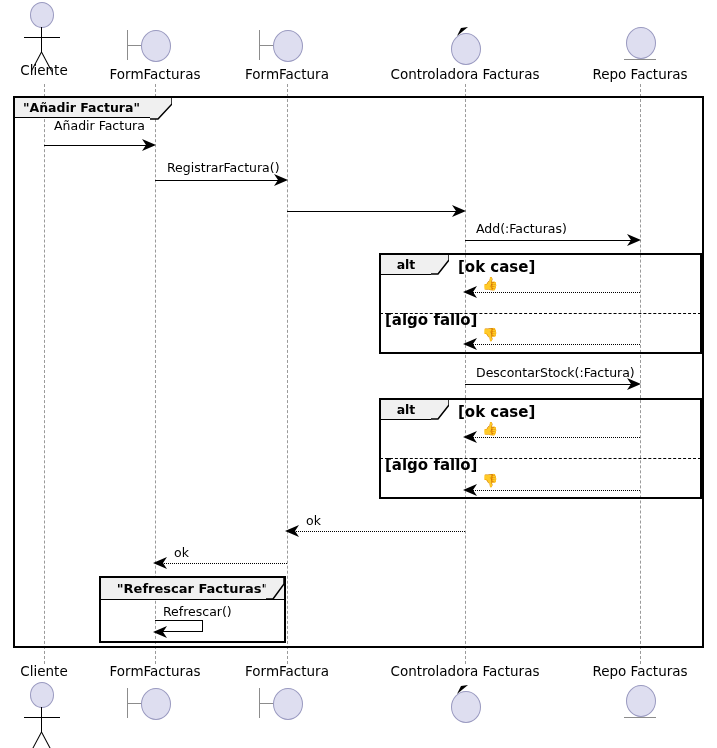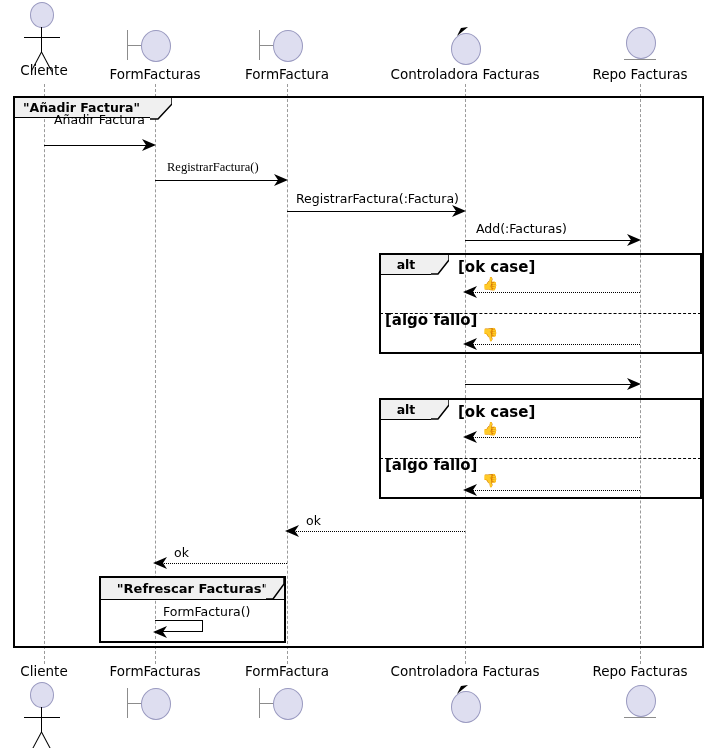--- a/index.html
+++ b/index.html
@@ -284,33 +284,32 @@
   <div class="guard" style="left:385px; top:456px;">[algo fallo]</div>
 
   <div class="frame" style="left:99px; top:576px; width:187px; height:67px;">
     <div class="group-title-bar" style="width:183px;">"Refrescar Facturas"</div>
     <svg class="notch-svg" style="left:165px; top:0;" width="18" height="22" viewBox="0 0 18 22">
       <path d="M0 0 L18 0 L18 6 L7 21 L0 21 Z" fill="#f0f0f0" stroke="none"></path>
       <path d="M18 0 L18 6 L7 21 L0 21" fill="none" stroke="#000" stroke-width="1.5"></path>
     </svg>
   </div>
 
-  <div class="msg-label" style="left:54px; top:112px;">Añadir Factura</div>
+  <div class="msg-label" style="left:54px; top:118px;">Añadir Factura</div>
   <div class="msg-line solid" style="left:44px; top:145px; width:103px;"></div>
   <svg class="arrow-svg" style="left:141px; top:138px;" width="16" height="14" viewBox="0 0 16 14">
       <path d="M1 1 L15 7 L1 13 L5 7 Z" fill="#000"></path>
     </svg>
 
-  <div class="msg-label" style="left:167px; top:160px;font-family:Liberation Serif, serif;">RegistrarFactura()</div>
+  <div class="msg-label" style="left:167px; top:160px;">RegistrarFactura()</div>
   <div class="msg-line solid" style="left:155px; top:180px; width:124px;"></div>
   <svg class="arrow-svg" style="left:273px; top:173px;" width="16" height="14" viewBox="0 0 16 14">
       <path d="M1 1 L15 7 L1 13 L5 7 Z" fill="#000"></path>
     </svg>
 
-  <div class="msg-label" style="left:296px; top:191px;">RegistrarFactura(:Factura)</div>
   <div class="msg-line solid" style="left:287px; top:211px; width:170px;"></div>
   <svg class="arrow-svg" style="left:451px; top:204px;" width="16" height="14" viewBox="0 0 16 14">
       <path d="M1 1 L15 7 L1 13 L5 7 Z" fill="#000"></path>
     </svg>
 
   <div class="msg-label" style="left:476px; top:221px;">Add(:Facturas)</div>
   <div class="msg-line solid" style="left:465px; top:240px; width:167px;"></div>
   <svg class="arrow-svg" style="left:626px; top:233px;" width="16" height="14" viewBox="0 0 16 14">
       <path d="M1 1 L15 7 L1 13 L5 7 Z" fill="#000"></path>
     </svg>
@@ -320,20 +319,21 @@
   <svg class="arrow-svg" style="left:462px; top:285px;" width="16" height="14" viewBox="0 0 16 14">
       <path d="M15 1 L1 7 L15 13 L11 7 Z" fill="#000"></path>
     </svg>
 
   <div class="msg-label glyph" style="left:482px; top:327px;">👎</div>
   <div class="msg-line dotted" style="left:473px; top:344px; width:167px;"></div>
   <svg class="arrow-svg" style="left:462px; top:337px;" width="16" height="14" viewBox="0 0 16 14">
       <path d="M15 1 L1 7 L15 13 L11 7 Z" fill="#000"></path>
     </svg>
 
+  <div class="msg-label" style="left:476px; top:365px;">DescontarStock(:Factura)</div>
   <div class="msg-line solid" style="left:465px; top:384px; width:167px;"></div>
   <svg class="arrow-svg" style="left:626px; top:377px;" width="16" height="14" viewBox="0 0 16 14">
       <path d="M1 1 L15 7 L1 13 L5 7 Z" fill="#000"></path>
     </svg>
 
   <div class="msg-label glyph" style="left:482px; top:421px;">👍</div>
   <div class="msg-line dotted" style="left:473px; top:437px; width:167px;"></div>
   <svg class="arrow-svg" style="left:462px; top:430px;" width="16" height="14" viewBox="0 0 16 14">
       <path d="M15 1 L1 7 L15 13 L11 7 Z" fill="#000"></path>
     </svg>
@@ -349,21 +349,21 @@
   <svg class="arrow-svg" style="left:284px; top:524px;" width="16" height="14" viewBox="0 0 16 14">
       <path d="M15 1 L1 7 L15 13 L11 7 Z" fill="#000"></path>
     </svg>
 
   <div class="msg-label" style="left:174px; top:545px;">ok</div>
   <div class="msg-line dotted" style="left:164px; top:563px; width:123px;"></div>
   <svg class="arrow-svg" style="left:152px; top:556px;" width="16" height="14" viewBox="0 0 16 14">
       <path d="M15 1 L1 7 L15 13 L11 7 Z" fill="#000"></path>
     </svg>
 
-  <div class="msg-label" style="left:163px; top:604px;">FormFactura()</div>
+  <div class="msg-label" style="left:163px; top:604px;">Refrescar()</div>
   <div class="self-msg-box" style="left:155px; top:620px; width:48px; height:12px;"></div>
   <svg class="arrow-svg" style="left:152px; top:625px;" width="16" height="14" viewBox="0 0 16 14">
       <path d="M15 1 L1 7 L15 13 L11 7 Z" fill="#000"></path>
     </svg>
 
   <div class="participant" style="left:-46px; top:663px;">
     <div class="plabel">Cliente</div>
     <div class="icon-wrap" style="margin-top:3px;">
       <div class="actor-head"></div>
         <div class="actor-body"></div>

